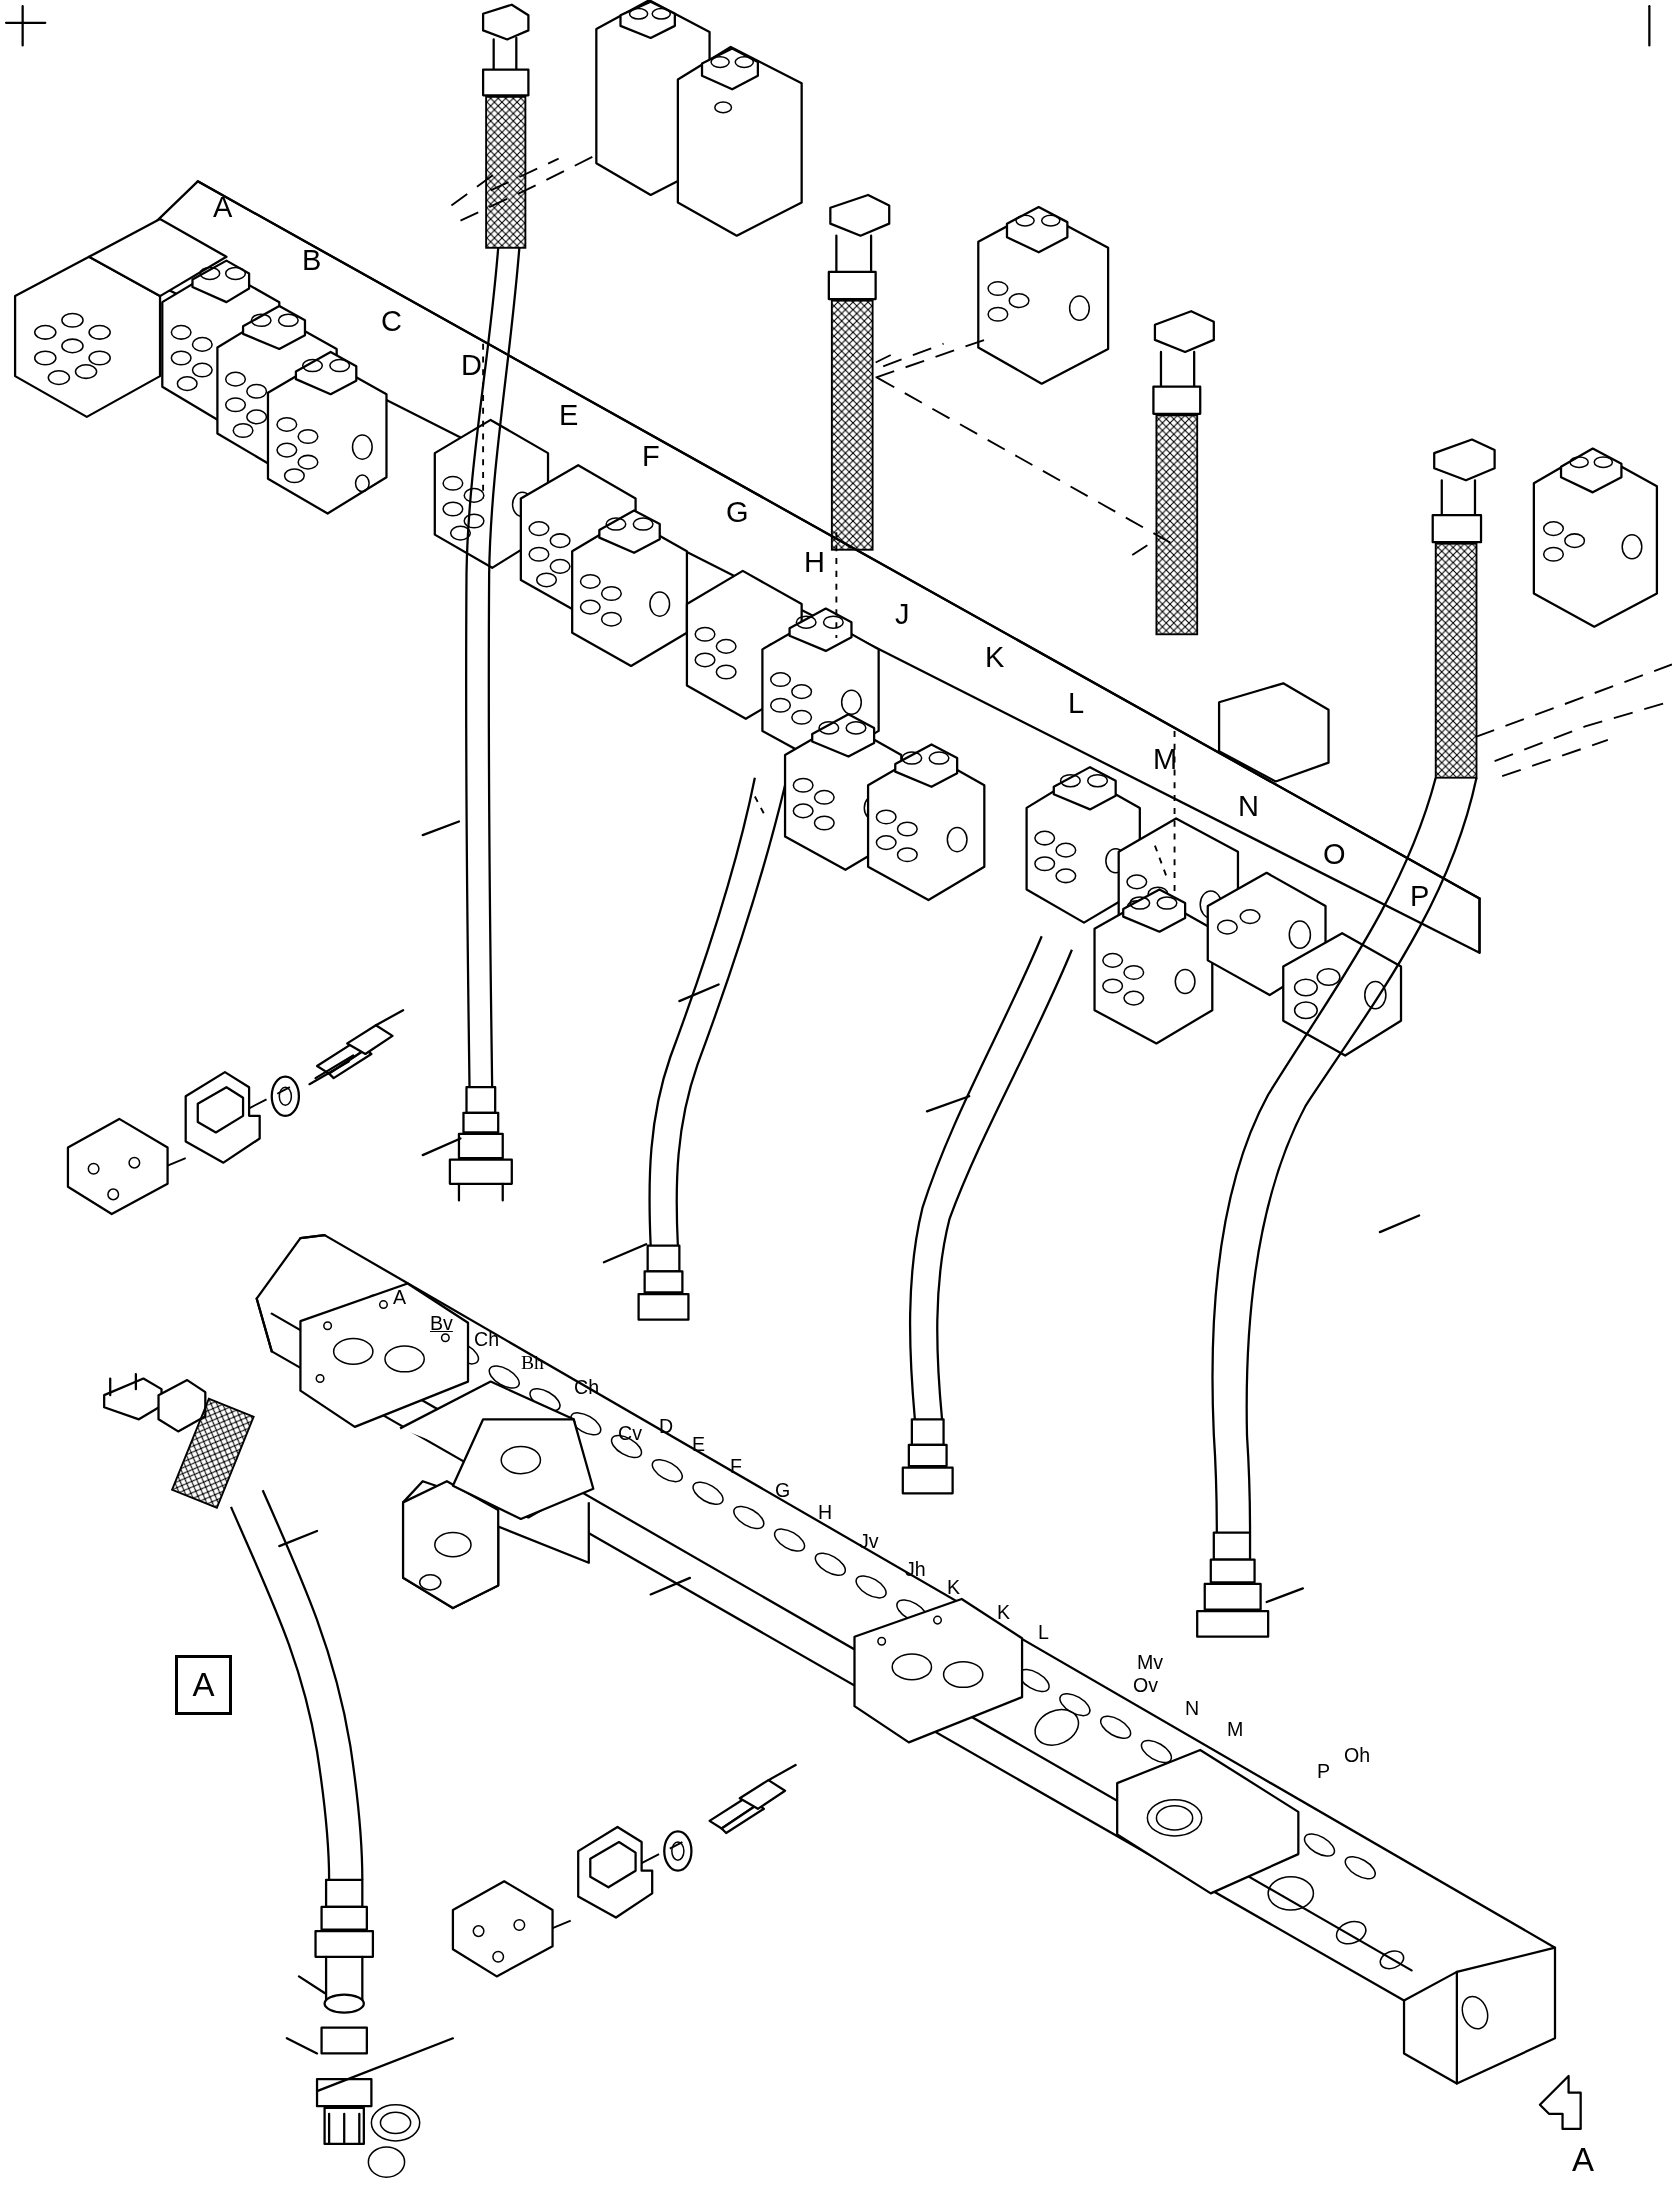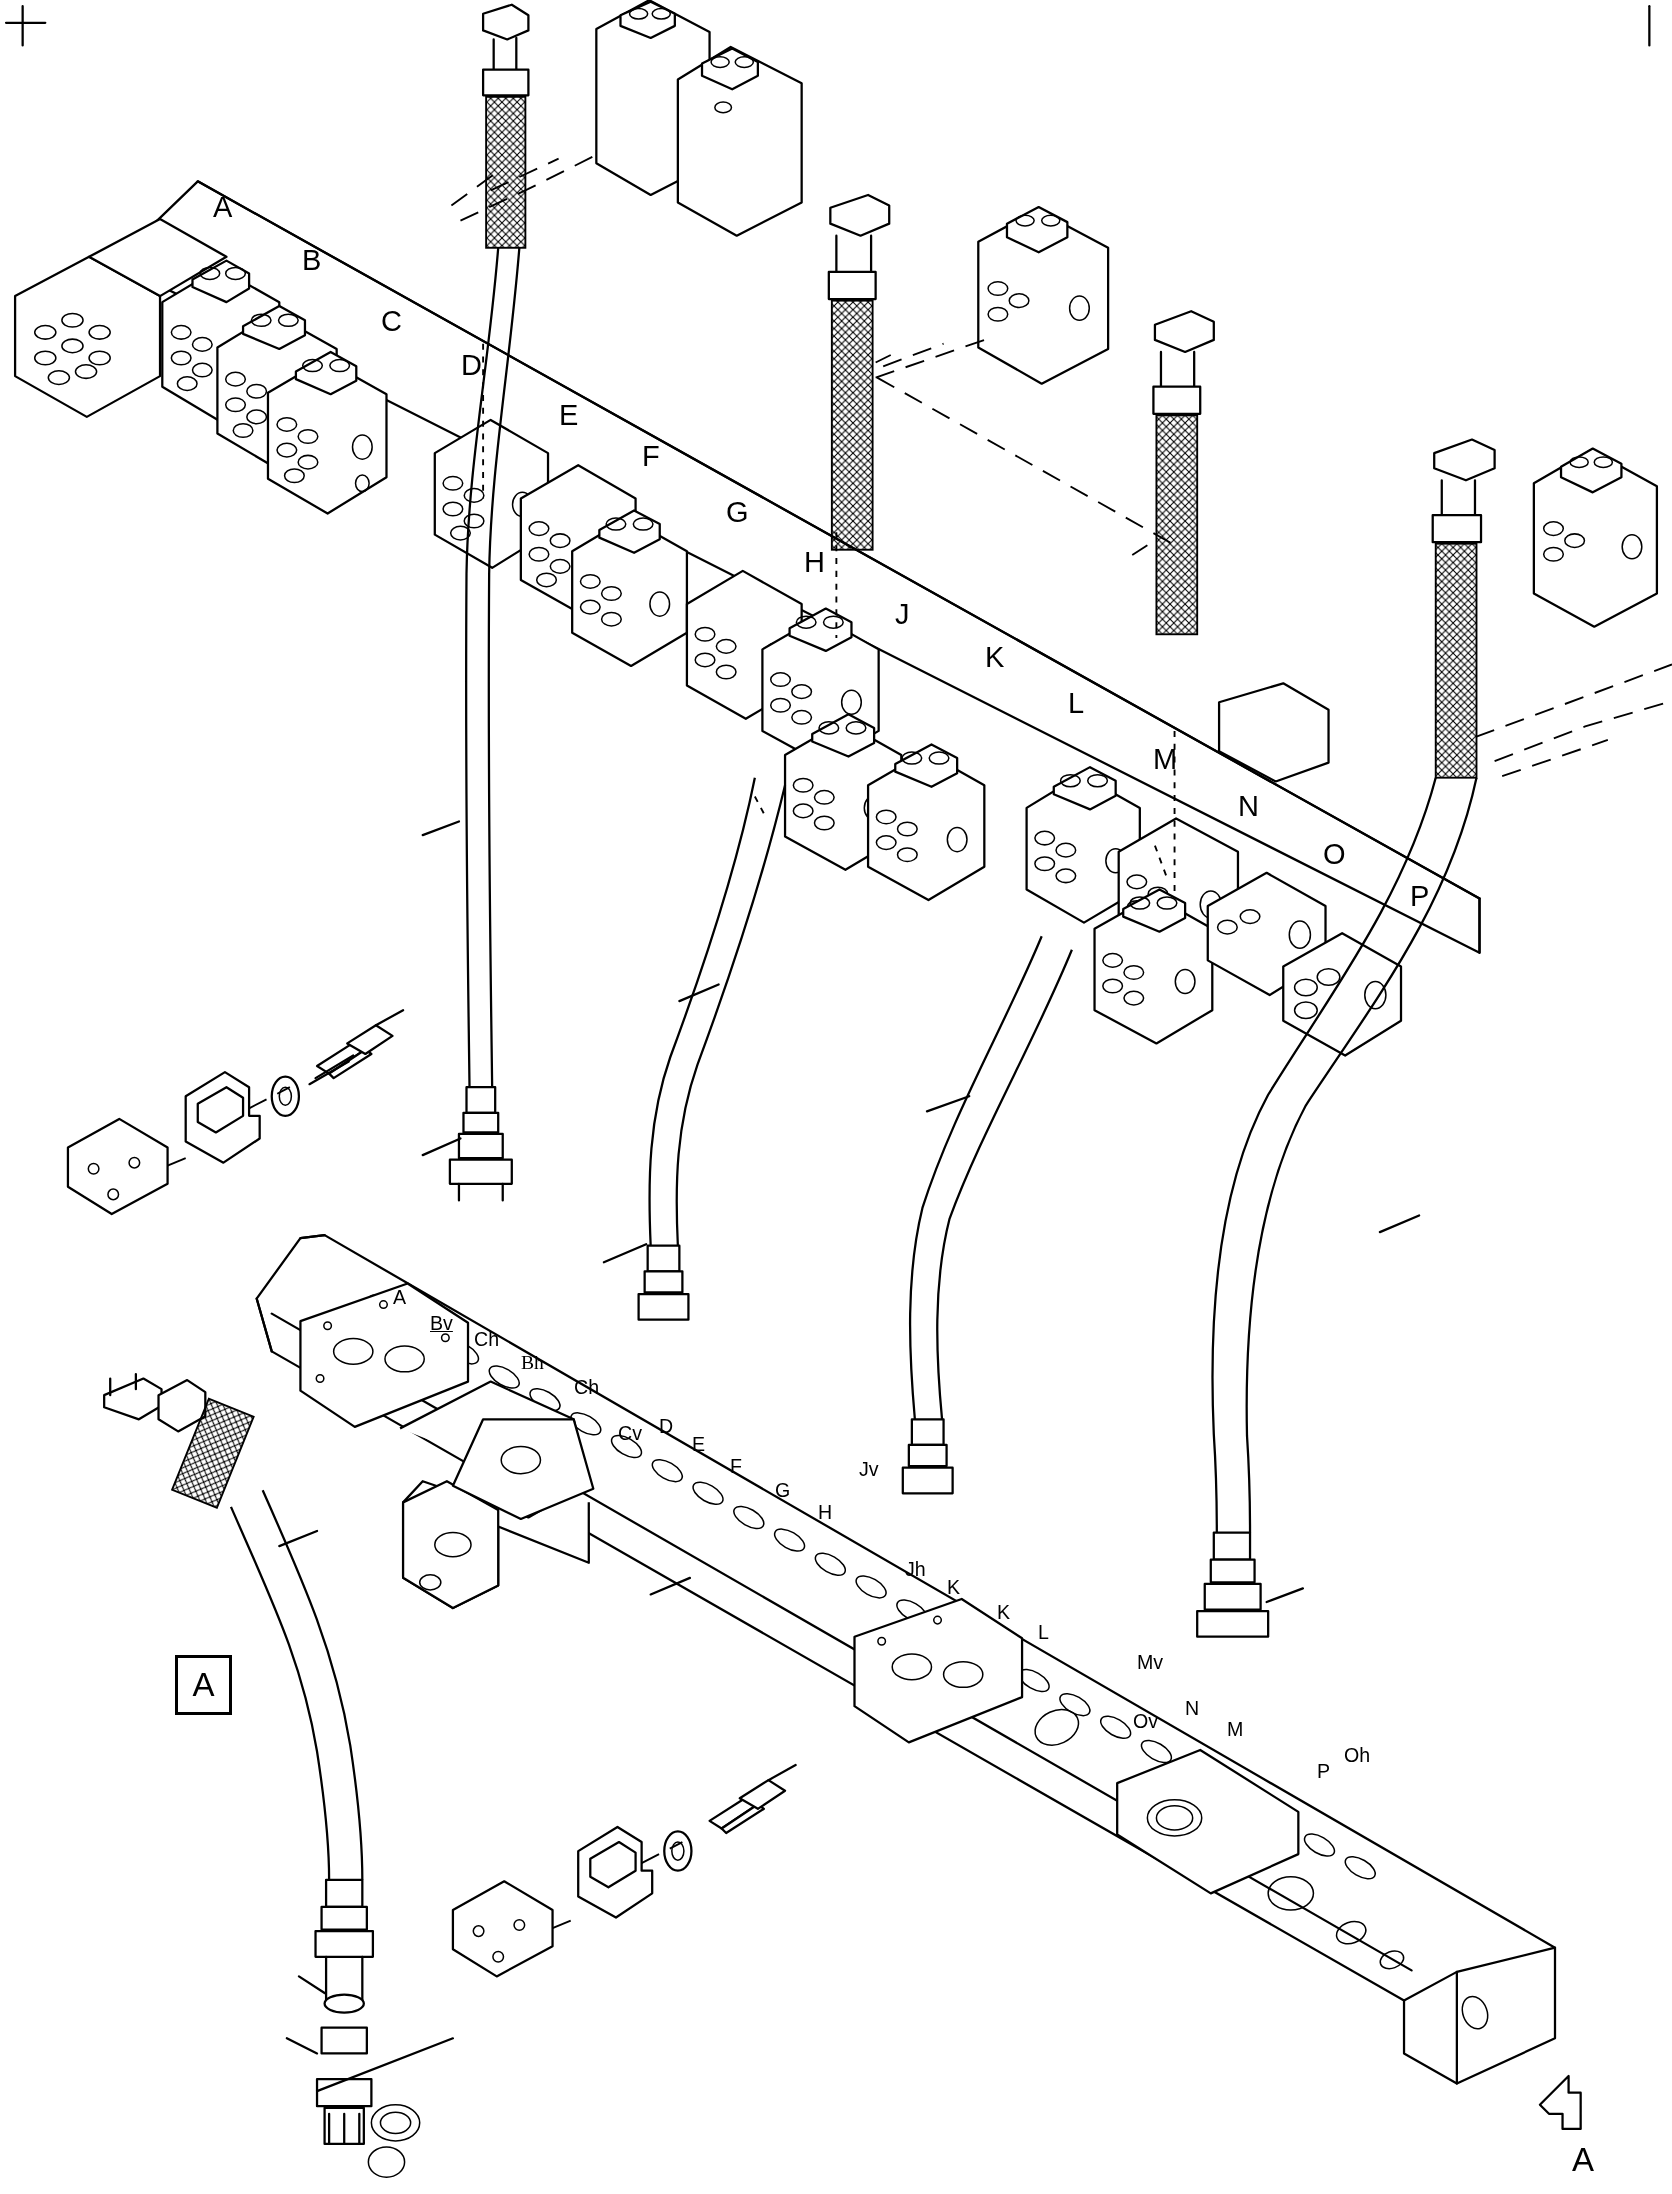--- a/index.html
+++ b/index.html
@@ -529,27 +529,27 @@
   <div class="lbl lbl-small" style="left:430px; top:1314px;text-decoration:underline;">Bv</div>
   <div class="lbl lbl-small" style="left:474px; top:1330px;">Ch</div>
   <div class="lbl lbl-small" style="left:521px; top:1353px;font-family:Liberation Serif, serif;">Bh</div>
   <div class="lbl lbl-small" style="left:574px; top:1378px;">Ch</div>
   <div class="lbl lbl-small" style="left:618px; top:1424px;">Cv</div>
   <div class="lbl lbl-small" style="left:659px; top:1417px;">D</div>
   <div class="lbl lbl-small" style="left:692px; top:1435px;">E</div>
   <div class="lbl lbl-small" style="left:730px; top:1457px;">F</div>
   <div class="lbl lbl-small" style="left:775px; top:1481px;">G</div>
   <div class="lbl lbl-small" style="left:818px; top:1503px;">H</div>
-  <div class="lbl lbl-small" style="left:859px; top:1460px;">Jv</div>
+  <div class="lbl lbl-small" style="left:859px; top:1532px;">Jv</div>
   <div class="lbl lbl-small" style="left:905px; top:1560px;">Jh</div>
   <div class="lbl lbl-small" style="left:947px; top:1578px;">K</div>
   <div class="lbl lbl-small" style="left:997px; top:1603px;">K</div>
   <div class="lbl lbl-small" style="left:1038px; top:1623px;">L</div>
   <div class="lbl lbl-small" style="left:1137px; top:1653px;">Mv</div>
-  <div class="lbl lbl-small" style="left:1133px; top:1676px;margin-top:36px;">Ov</div>
+  <div class="lbl lbl-small" style="left:1133px; top:1676px;">Ov</div>
   <div class="lbl lbl-small" style="left:1185px; top:1699px;">N</div>
   <div class="lbl lbl-small" style="left:1227px; top:1720px;">M</div>
   <div class="lbl lbl-small" style="left:1344px; top:1746px;">Oh</div>
   <div class="lbl lbl-small" style="left:1317px; top:1762px;">P</div>
 
   <div class="viewbox" style="left:175px; top:1655px; width:51px; height:54px;">
     <span class="lbl-view">A</span>
   </div>
 
   <div class="lbl lbl-view" style="left:1572px; top:2143px;">A</div>

